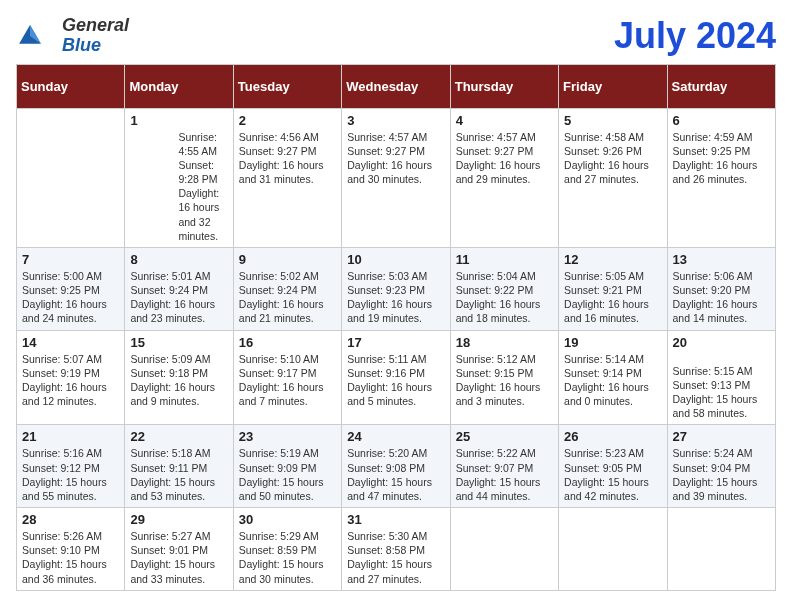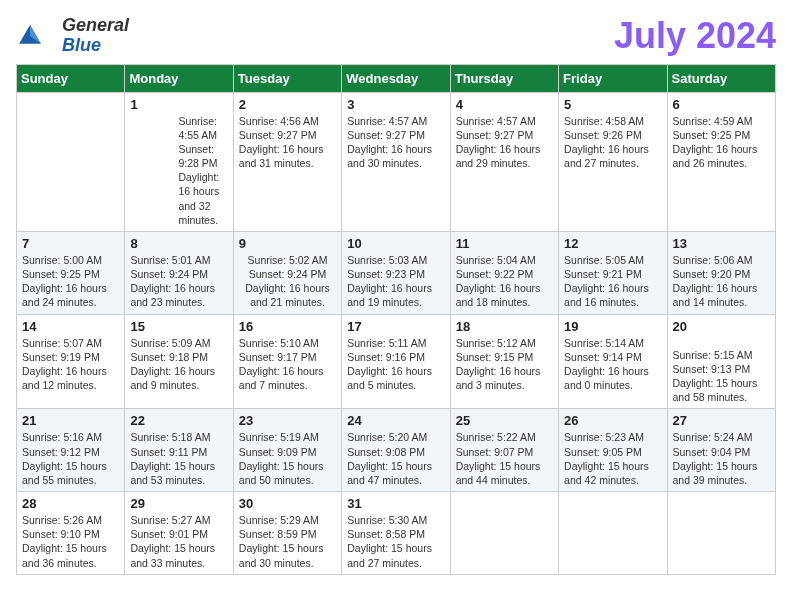--- a/index.html
+++ b/index.html
@@ -32,37 +32,37 @@
     .logo-icon {
       width: 28px;
       height: 28px;
     }
     .title-block {
       text-align: right;
     }
     .month-title {
       font-size: 36px;
       font-weight: bold;
-      color: #8b5cf6;
+      color: #1d4ed8;
       line-height: 1.1;
     }
     .location {
       font-size: 15px;
       color: #333;
       margin-top: 2px;
     }
     table {
       width: 100%;
       border-collapse: collapse;
       font-size: 11px;
     }
     thead tr th {
-      background-color: #15803d;
+      background-color: #7f1d1d;
       color: #fff;
-      padding: 6px 4px;
+      padding: 14px 4px;
       text-align: left;
       font-size: 13px;
       font-weight: bold;
       border: 1px solid #ccc;
     }
     tbody tr td {
       border: 1px solid #ccc;
       vertical-align: top;
       padding: 4px 5px;
       height: 82px;
@@ -180,21 +180,21 @@
         </td>
         <td>
           <span class="day-number">8</span>
           <div class="day-info" style="white-space: pre-line;">Sunrise: 5:01 AM
 Sunset: 9:24 PM
 Daylight: 16 hours
 and 23 minutes.</div>
         </td>
         <td>
           <span class="day-number">9</span>
-          <div class="day-info" style="white-space: pre-line; text-align: center;">Sunrise: 5:02 AM
+          <div class="day-info" style="white-space: pre-line;">Sunrise: 5:02 AM
 Sunset: 9:24 PM
 Daylight: 16 hours
 and 21 minutes.</div>
         </td>
         <td>
           <span class="day-number">10</span>
           <div class="day-info" style="white-space: pre-line;">Sunrise: 5:03 AM
 Sunset: 9:23 PM
 Daylight: 16 hours
 and 19 minutes.</div>

